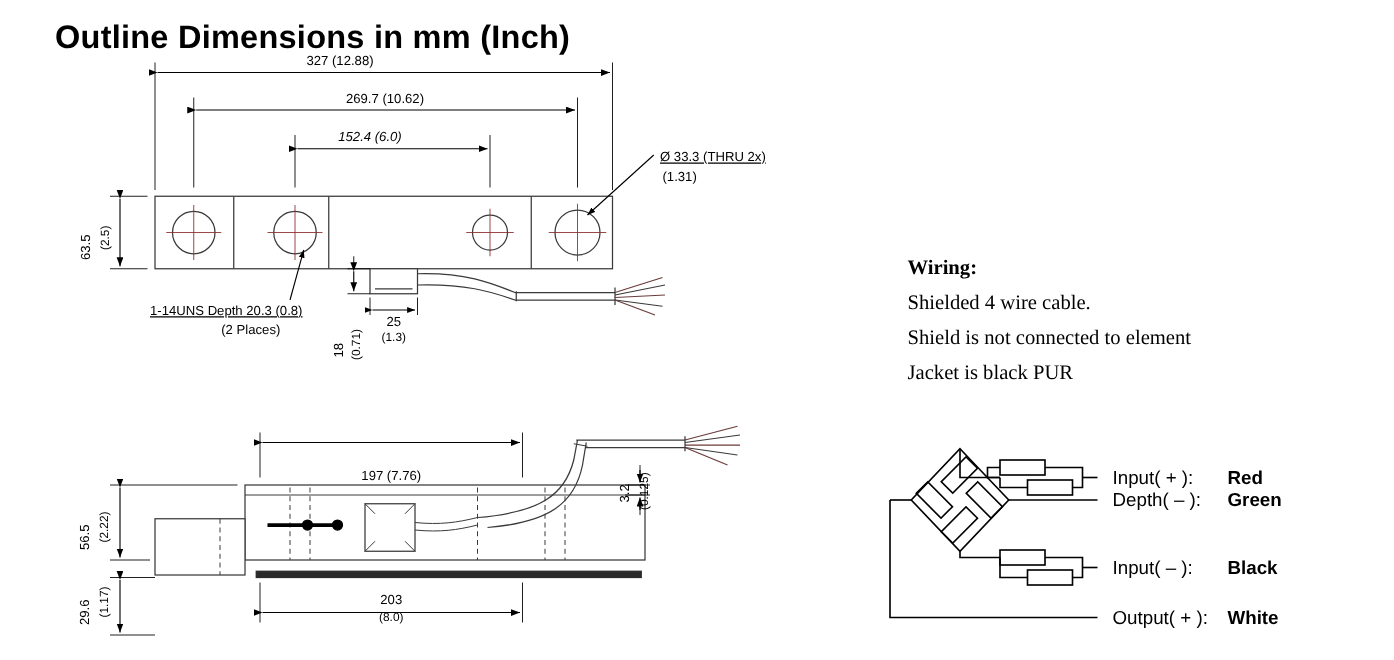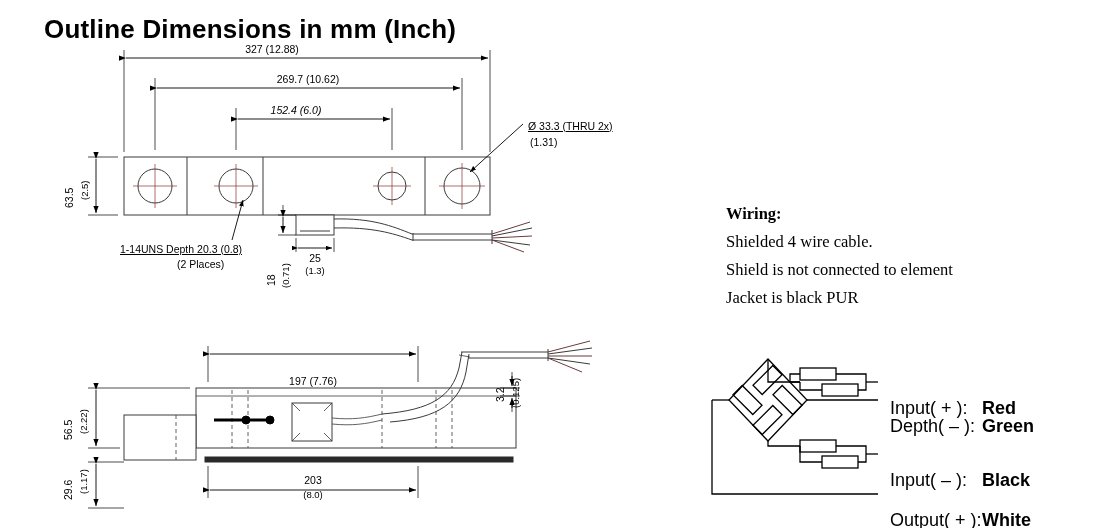--- a/index.html
+++ b/index.html
@@ -43,23 +43,22 @@
     color: #000;
   }
   #wiring-block .wiring-heading {
     font-weight: bold;
     font-size: 16.5px;
   }
   
   .legend-row {
     position: absolute;
     font-family: "Liberation Sans", sans-serif;
-    font-size: 18px;
+    font-size: 15px;
     white-space: nowrap;
-    margin-top: 24px;
   }
   .legend-row .lg-name {
     display: inline-block;
     width: 92px;
   }
   .legend-row .lg-val {
     font-weight: bold;
   }
   .dim-label {
     position: absolute;

